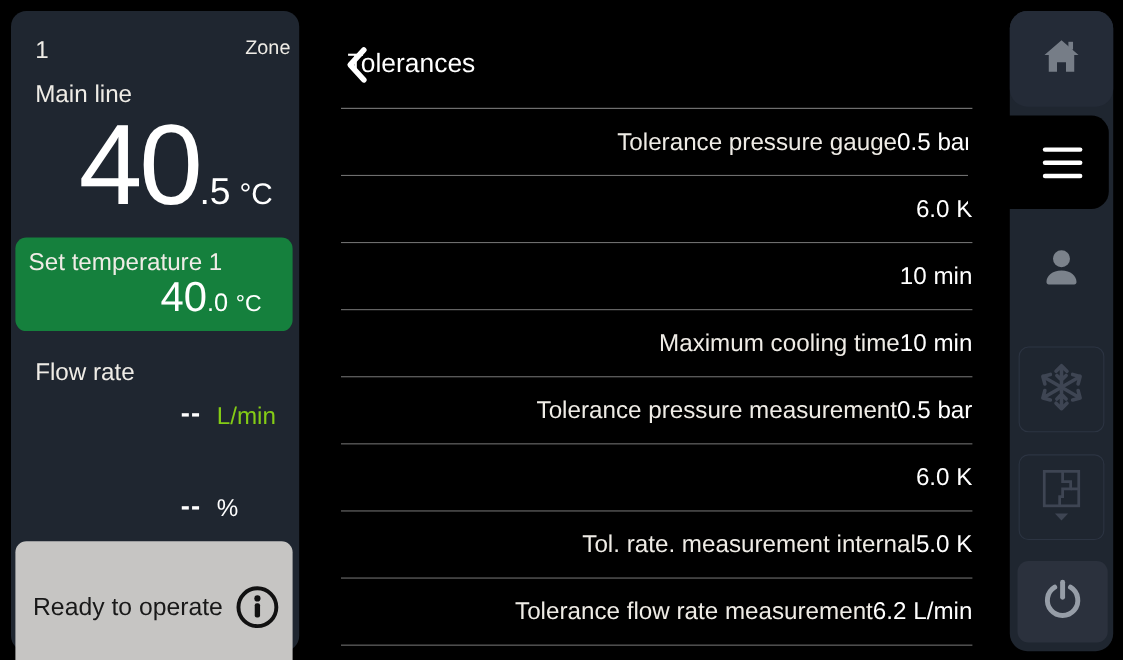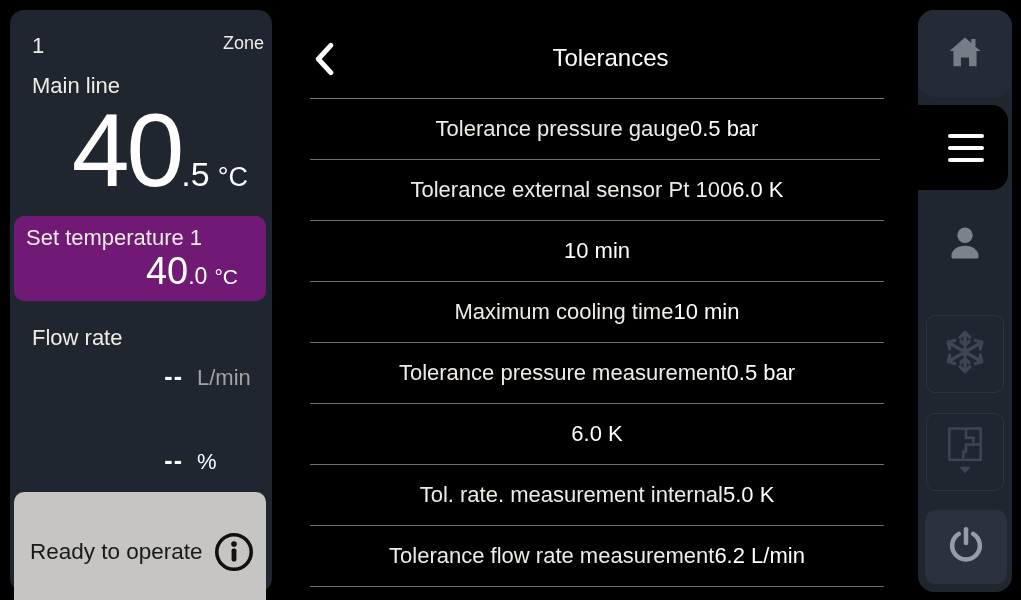--- a/index.html
+++ b/index.html
@@ -15,46 +15,46 @@
     background:#1f2630; border-radius:14px; color:#efece6; }
   .zp-num  { position:absolute; left:22px; top:23px; font-size:22px; }
   .zp-zone { position:absolute; right:8px; top:23px; font-size:18px; }
   .zp-line { position:absolute; left:22px; top:63px; font-size:22px; }
   .zp-maintemp { position:absolute; right:24px; top:88px; display:flex; align-items:baseline; color:#fff; line-height:1; }
   .mt-int  { font-size:104px; letter-spacing:-3px; }
   .mt-dec  { font-size:34px; }
   .mt-unit { font-size:27px; margin-left:8px; }
 
   .set-card { position:absolute; left:4px; right:6px; top:206px; height:85px;
-    background:#701a75; border-radius:10px; }
+    background:#15803d; border-radius:10px; }
   .sc-label { position:absolute; left:12px; top:9px; font-size:22px; }
   .sc-value { position:absolute; right:28px; bottom:11px; display:flex; align-items:baseline; color:#fff; line-height:1; }
   .sv-int  { font-size:38px; }
   .sv-dec  { font-size:23px; }
   .sv-unit { font-size:21px; margin-left:7px; }
 
   .flow-label { position:absolute; left:22px; top:315px; font-size:22px; }
   .flow-val   { position:absolute; right:89px; top:352px; font-size:25px; font-weight:bold; color:#fff; letter-spacing:1px; }
-  .flow-unit  { position:absolute; left:187px; top:355px; font-size:22px; color:#a3a3a3; }
+  .flow-unit  { position:absolute; left:187px; top:355px; font-size:22px; color:#84cc16; }
   .reg-label  { position:absolute; left:22px; top:399px; font-size:22px; }
   .reg-val    { position:absolute; right:89px; top:436px; font-size:25px; font-weight:bold; color:#fff; letter-spacing:1px; }
   .reg-unit   { position:absolute; left:187px; top:439px; font-size:22px; color:#fff; }
 
   .ready-button { position:absolute; left:4px; right:6px; top:482px; height:119px;
     background:#c6c5c3; border-radius:10px; color:#191919; cursor:pointer; }
   .ready-label { position:absolute; left:16px; top:50%; transform:translateY(-50%); font-size:22.5px; white-space:nowrap; }
   .ready-info  { position:absolute; right:11px; top:50%; transform:translateY(-50%); width:42px; height:42px; }
 
   
   .main { position:absolute; left:290px; top:0; width:615px; height:600px; color:#fff; }
   .main-header { position:absolute; left:20px; right:21px; top:0; height:99px; border-bottom:1px solid #7a7a7a; }
   .back-button { position:absolute; left:20px; top:42px; width:28px; height:34px; cursor:pointer; }
-  .main-title  { position:absolute; left:0; right:0; top:44px; padding-left:26px; text-align:center; font-size:24px; }
+  .main-title  { position:absolute; left:0; right:0; top:44px; padding-left:26px; font-size:24px; }
   .rows { position:absolute; left:20px; right:21px; top:99px; }
-  .t-row { height:61px; display:flex; justify-content:center; align-items:center;
+  .t-row { height:61px; display:flex; justify-content:flex-end; align-items:center;
     border-bottom:1px solid #6e6e6e; font-size:22px; cursor:pointer; }
   .t-label { color:#efece6; }
   .t-value { color:#fff; }
 
   
   .sidebar { position:absolute; left:918px; top:10px; width:94px; height:582px;
     background:#1f2630; border-radius:16px; }
   .side-btn { cursor:pointer; }
   .home-button { position:absolute; left:0; right:0; top:0; height:87px; background:#242b37;
     border-radius:16px; display:flex; align-items:center; justify-content:center; }
@@ -126,21 +126,20 @@
       </svg>
     </div>
     <div class="main-title">Tolerances</div>
 
     <div class="rows">
       <div class="t-row">
         <span class="t-label">Tolerance pressure gauge</span>
         <span class="t-value">0.5 bar</span>
       </div>
       <div class="t-row">
-        <span class="t-label">Tolerance external sensor Pt 100</span>
         <span class="t-value">6.0 K</span>
       </div>
       <div class="t-row">
         <span class="t-value">10 min</span>
       </div>
       <div class="t-row">
         <span class="t-label">Maximum cooling time</span>
         <span class="t-value">10 min</span>
       </div>
       <div class="t-row">

